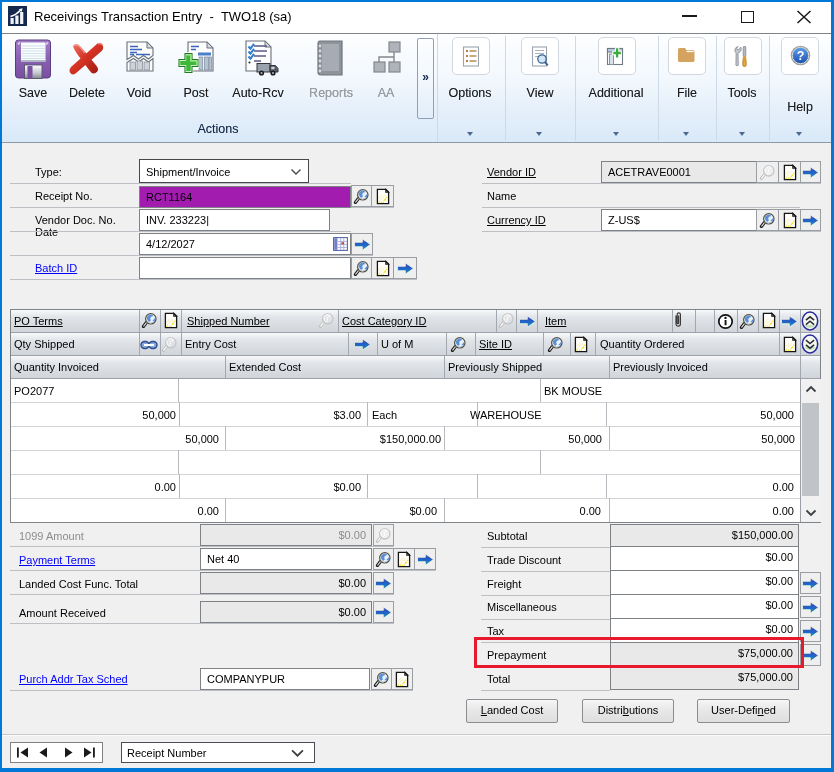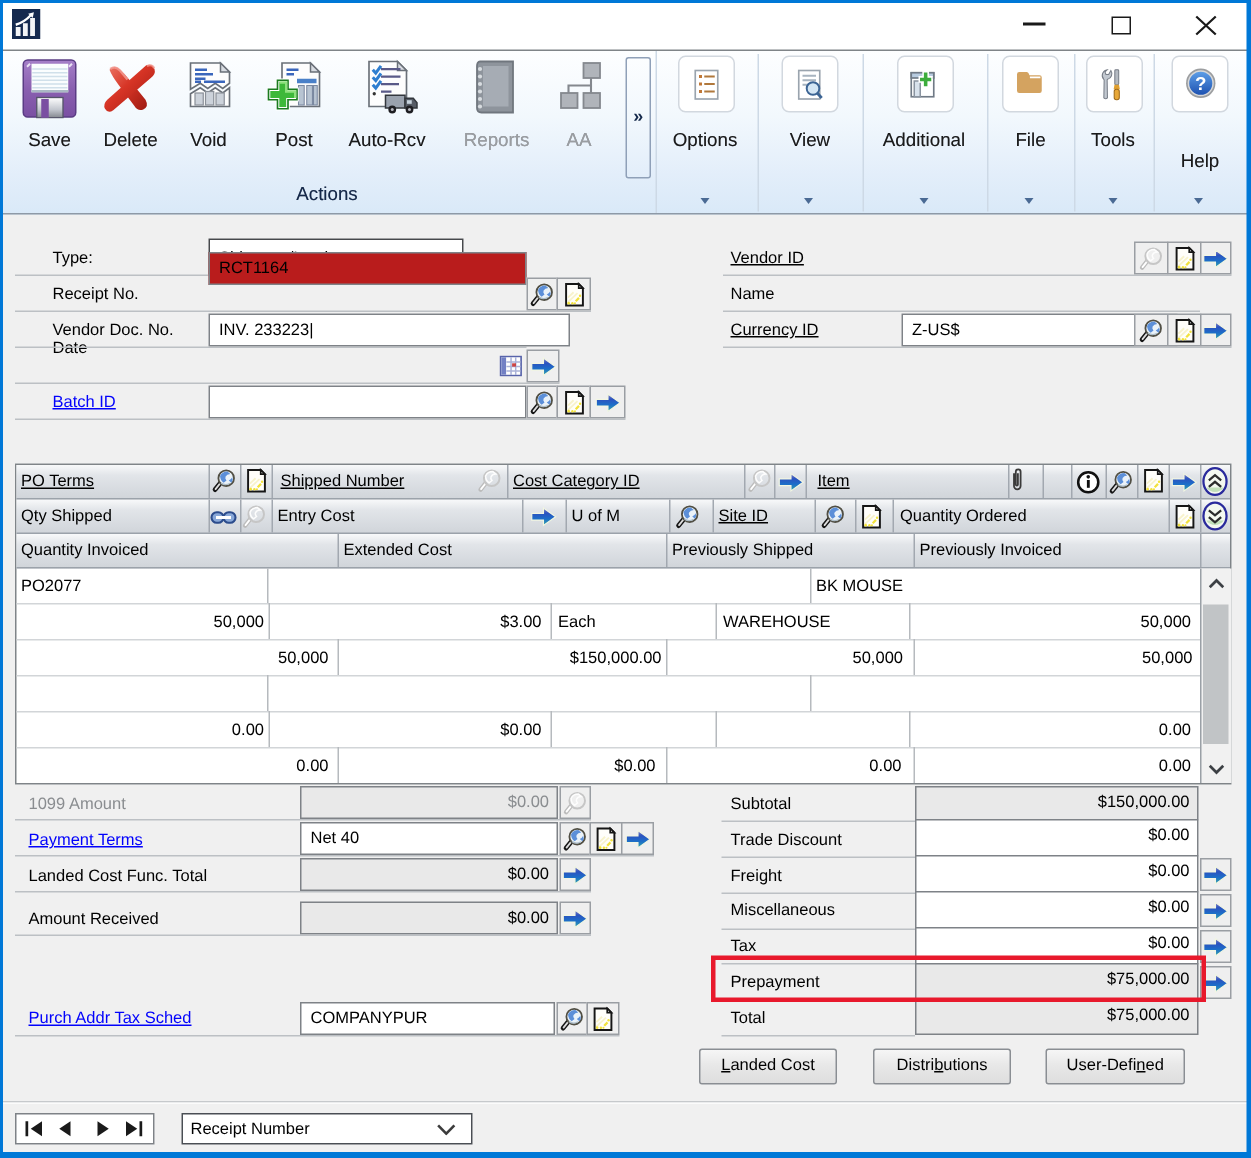--- a/index.html
+++ b/index.html
@@ -123,20 +123,21 @@
 <div class="a" style="left:0;top:0;width:834px;height:34px;background:#fff"></div>
 <div class="a" style="left:8px;top:6px">
 <svg width="19" height="20" viewBox="0 0 19 20">
  <rect x="0" y="0" width="19" height="20" fill="#15294e"></rect>
  <rect x="2.5" y="12" width="3.2" height="6" fill="#fff" opacity=".95"></rect>
  <rect x="7.3" y="9.5" width="3.2" height="8.5" fill="#fff" opacity=".95"></rect>
  <rect x="12.1" y="6" width="3.2" height="12" fill="#fff" opacity=".95"></rect>
  <path d="M2.5 10.5 Q8 9 12.5 4.2" fill="none" stroke="#fff" stroke-width="1.6"></path>
  <path d="M10.8 3.2 L14.6 2.2 L13.8 6 Z" fill="#fff"></path>
 </svg></div>
+<div class="a" style="left:34px;top:9px;font:13px 'Liberation Sans',sans-serif;color:#000">Receivings Transaction Entry&nbsp; -&nbsp; TWO18 (sa)</div>
 <div class="a" style="left:682px;top:15px;width:15px;height:2px;background:#1a1a1a"></div>
 <div class="a" style="left:741px;top:11px;width:13px;height:12px;border:1.4px solid #1a1a1a"></div>
 <svg class="a" style="left:796px;top:10px" width="16" height="14" viewBox="0 0 16 14">
  <path d="M1.5 1 L14.5 13 M14.5 1 L1.5 13" stroke="#1a1a1a" stroke-width="1.5"></path>
 </svg>
 <div class="a" style="left:0;top:33px;width:834px;height:1px;background:#7f8488"></div>
 
 <div class="a" style="left:0;top:34px;width:834px;height:109px;background:linear-gradient(#fdfeff,#f2f8fd 40%,#e3eefa 75%,#d9e9f8)"></div>
 <div class="a" style="left:0;top:142px;width:834px;height:1px;background:#8e99a6"></div>
 
@@ -306,34 +307,35 @@
 <div class="ln" style="left:10px;top:231px;width:341px"></div>
 <div class="ln" style="left:10px;top:255px;width:363px"></div>
 <div class="ln" style="left:10px;top:279px;width:407px"></div>
 
 <div class="a" style="left:139px;top:159px;width:170px;height:24px;background:#fff;border:1.2px solid #46484c"></div>
 <div class="lb" style="left:146px;top:166px">Shipment/Invoice</div>
 <svg class="a" style="left:290px;top:168px" width="12" height="8" viewBox="0 0 12 7">
       <path d="M1.5 1 L6 5.5 L10.5 1" fill="none" stroke="#46484c" stroke-width="1.4"></path>
     </svg>
 
-<div class="f" style="left:139px;top:168px;width:212px;height:22px;background:#b91c1c">RCT1164</div>
+<div class="f" style="left:139px;top:186px;width:212px;height:22px;background:#a21caf">RCT1164</div>
 <div class="ic" style="left:351px;top:185px;width:21px;height:22px">
       <svg width="17" height="17">
         <use href="#mg"></use>
       </svg>
     </div>
 <div class="ic" style="left:371px;top:185px;width:23px;height:22px">
       <svg width="16" height="17">
         <use href="#note"></use>
       </svg>
     </div>
 
-<div class="f" style="left:139px;top:209px;width:241px;height:22px">INV. 233223|</div>
-
+<div class="f" style="left:139px;top:209px;width:191px;height:22px">INV. 233223|</div>
+
+<div class="f" style="left:139px;top:233px;width:212px;height:22px">4/12/2027</div>
 <svg class="a" style="left:333px;top:237px" width="15" height="14">
       <use href="#cal"></use>
     </svg>
 <div class="ic" style="left:351px;top:233px;width:22px;height:22px">
       <svg width="19" height="17">
         <use href="#arr"></use>
       </svg>
     </div>
 
 <div class="f" style="left:139px;top:257px;width:212px;height:22px"></div>
@@ -353,20 +355,21 @@
       </svg>
     </div>
 
 <div class="lb ud" style="left:487px;top:166px">Vendor ID</div>
 <div class="lb" style="left:487px;top:190px">Name</div>
 <div class="lb ud" style="left:487px;top:214px">Currency ID</div>
 <div class="ln" style="left:482px;top:183px;width:339px"></div>
 <div class="ln" style="left:482px;top:207px;width:318px"></div>
 <div class="ln" style="left:482px;top:231px;width:339px"></div>
 
+<div class="f ro" style="left:601px;top:161px;width:156px;height:22px">ACETRAVE0001</div>
 <div class="ic" style="left:756px;top:161px;width:23px;height:22px">
       <svg width="17" height="17">
         <use href="#mgx"></use>
       </svg>
     </div>
 <div class="ic" style="left:778px;top:161px;width:23px;height:22px">
       <svg width="16" height="17">
         <use href="#note"></use>
       </svg>
     </div>
@@ -529,21 +532,21 @@
 <div class="gv" style="left:477px;top:474px;height:24px"></div>
 <div class="gv" style="left:606px;top:474px;height:24px"></div>
 <div class="gv" style="left:225px;top:498px;height:24px"></div>
 <div class="gv" style="left:444px;top:498px;height:24px"></div>
 <div class="gv" style="left:609px;top:498px;height:24px"></div>
 <div class="gt" style="left:14px;top:385px">PO2077</div>
 <div class="gt" style="left:544px;top:385px">BK MOUSE</div>
 <div class="gn" style="left:11px;top:409px;width:165px">50,000</div>
 <div class="gn" style="left:180px;top:409px;width:181px">$3.00</div>
 <div class="gt" style="left:372px;top:409px">Each</div>
-<div class="gt" style="left:482px;top:409px">WAREHOUSE</div>
+<div class="gt" style="left:470px;top:409px">WAREHOUSE</div>
 <div class="gn" style="left:606px;top:409px;width:188px">50,000</div>
 <div class="gn" style="left:11px;top:433px;width:208px">50,000</div>
 <div class="gn" style="left:225px;top:433px;width:216px">$150,000.00</div>
 <div class="gn" style="left:444px;top:433px;width:158px">50,000</div>
 <div class="gn" style="left:609px;top:433px;width:186px">50,000</div>
 <div class="gn" style="left:11px;top:481px;width:165px">0.00</div>
 <div class="gn" style="left:180px;top:481px;width:181px">$0.00</div>
 <div class="gn" style="left:606px;top:481px;width:188px">0.00</div>
 <div class="gn" style="left:11px;top:505px;width:208px">0.00</div>
 <div class="gn" style="left:225px;top:505px;width:212px">$0.00</div>

